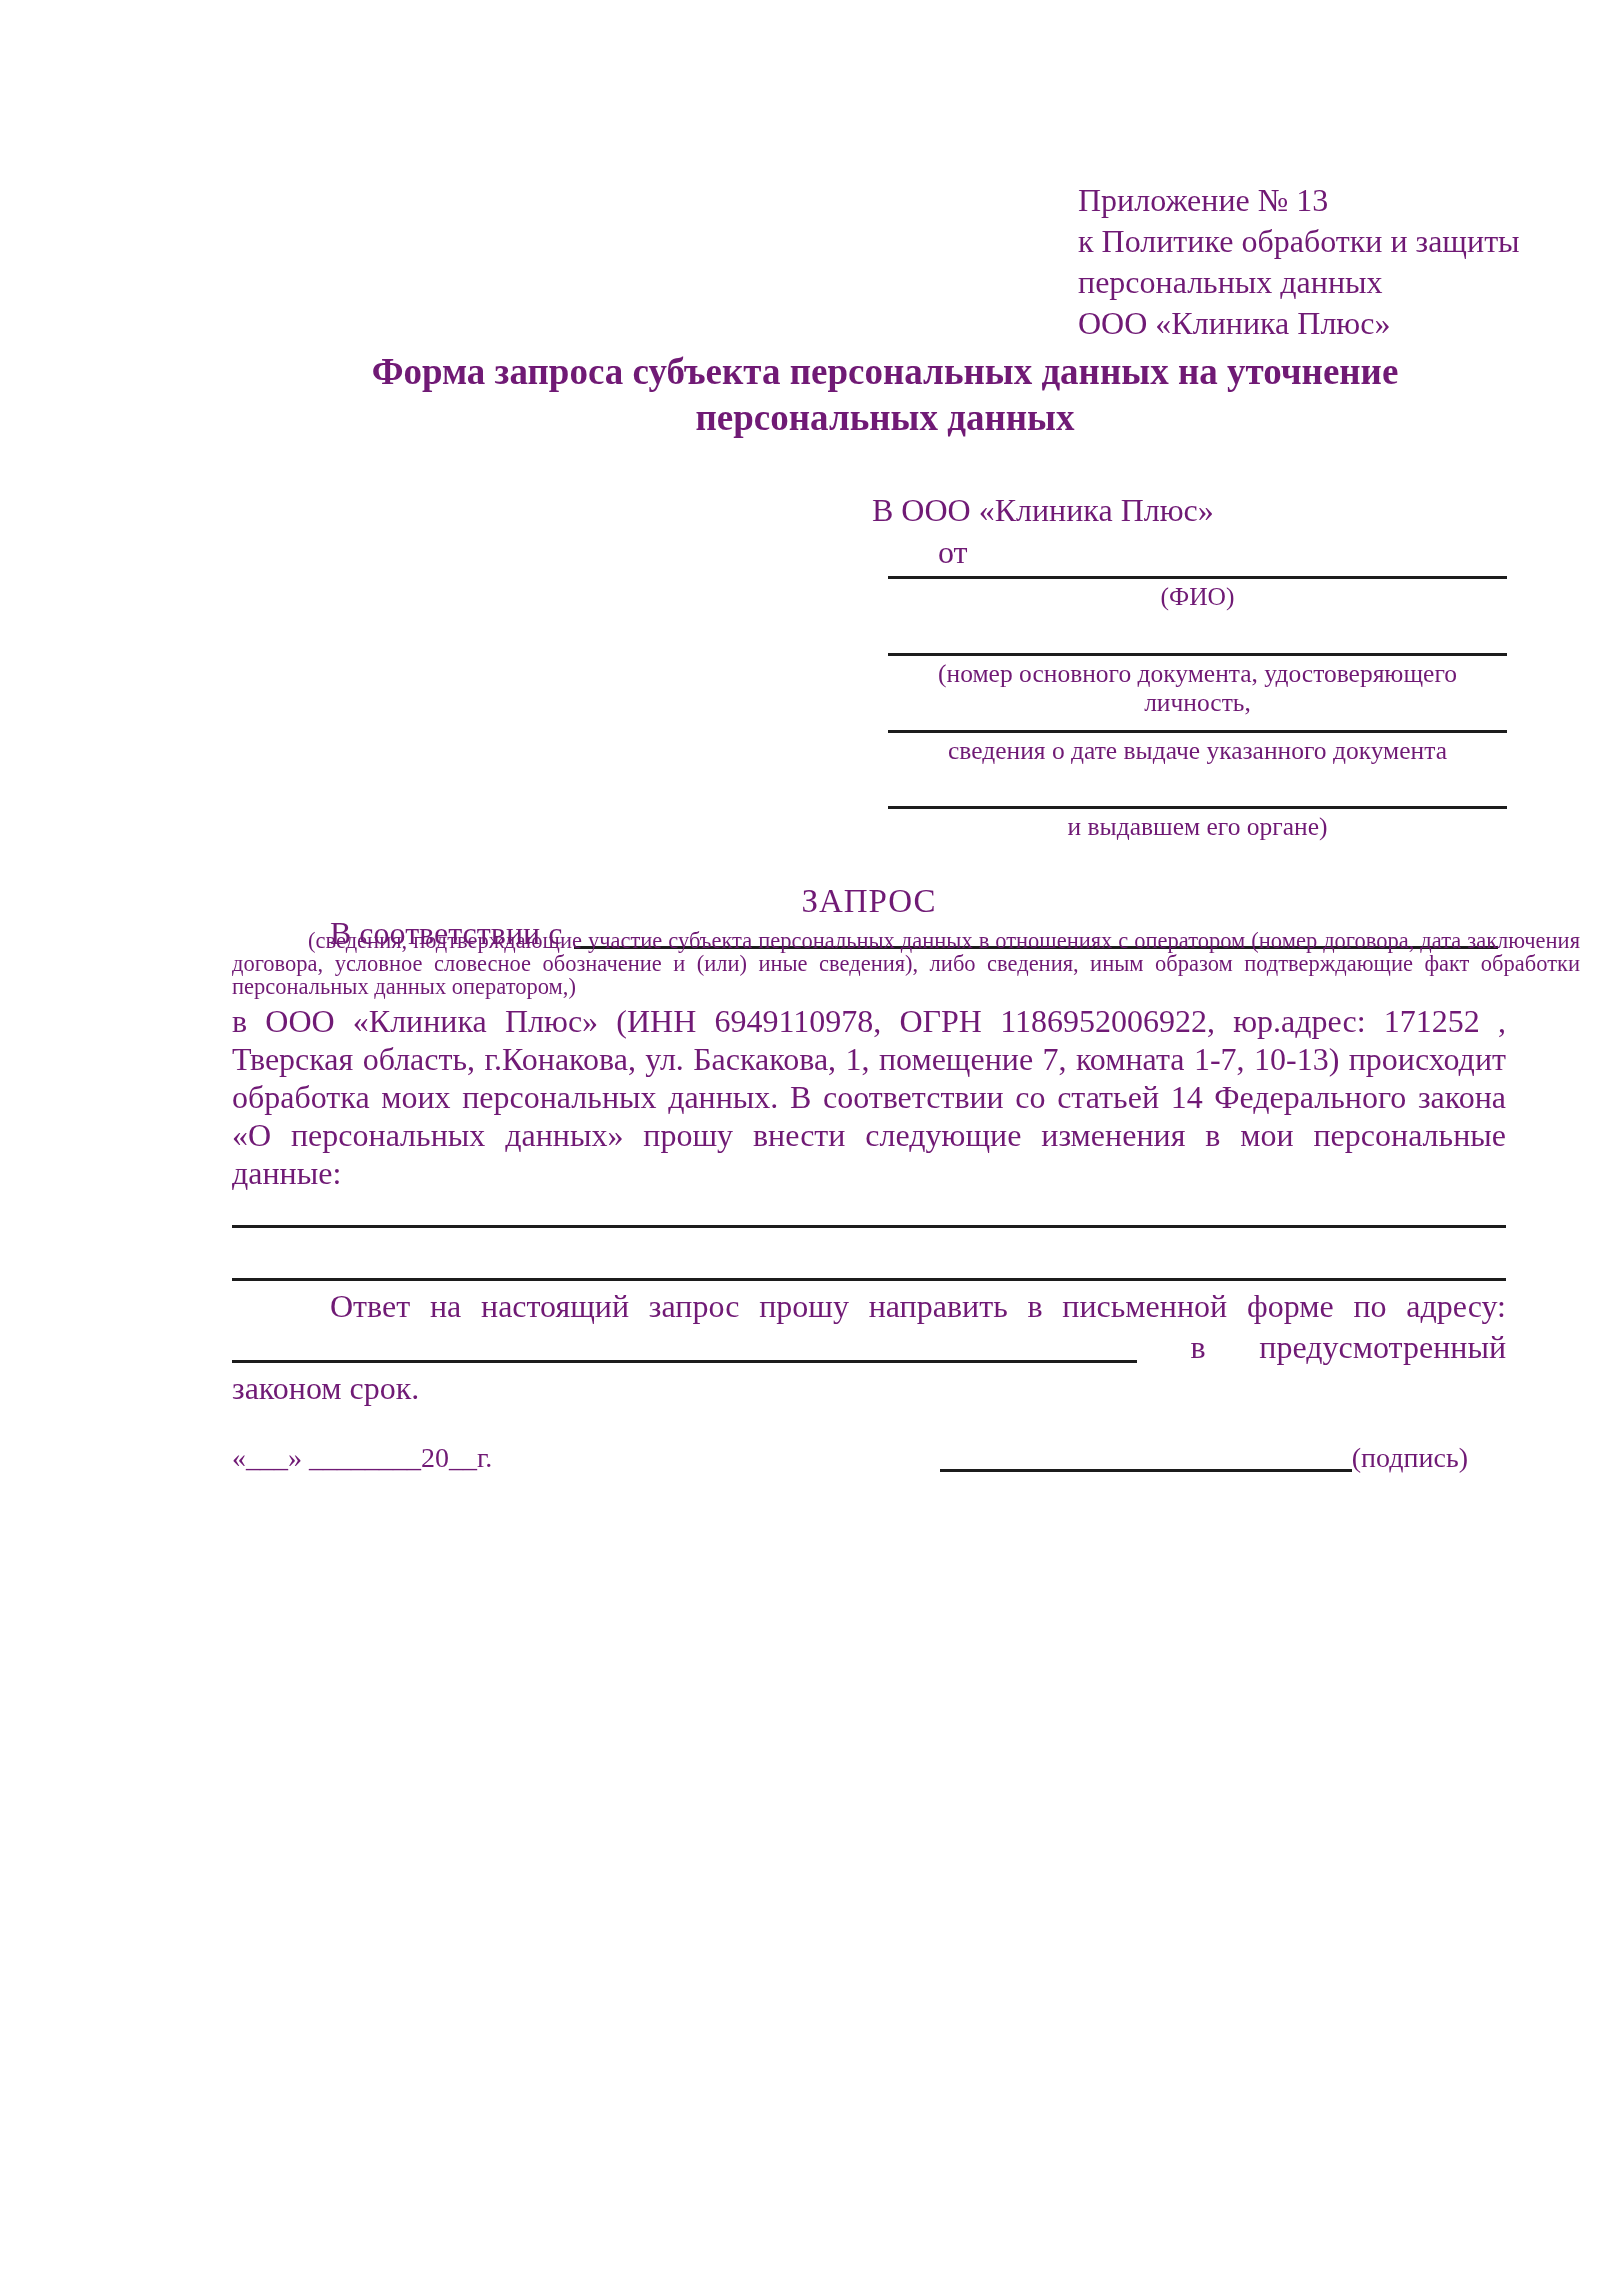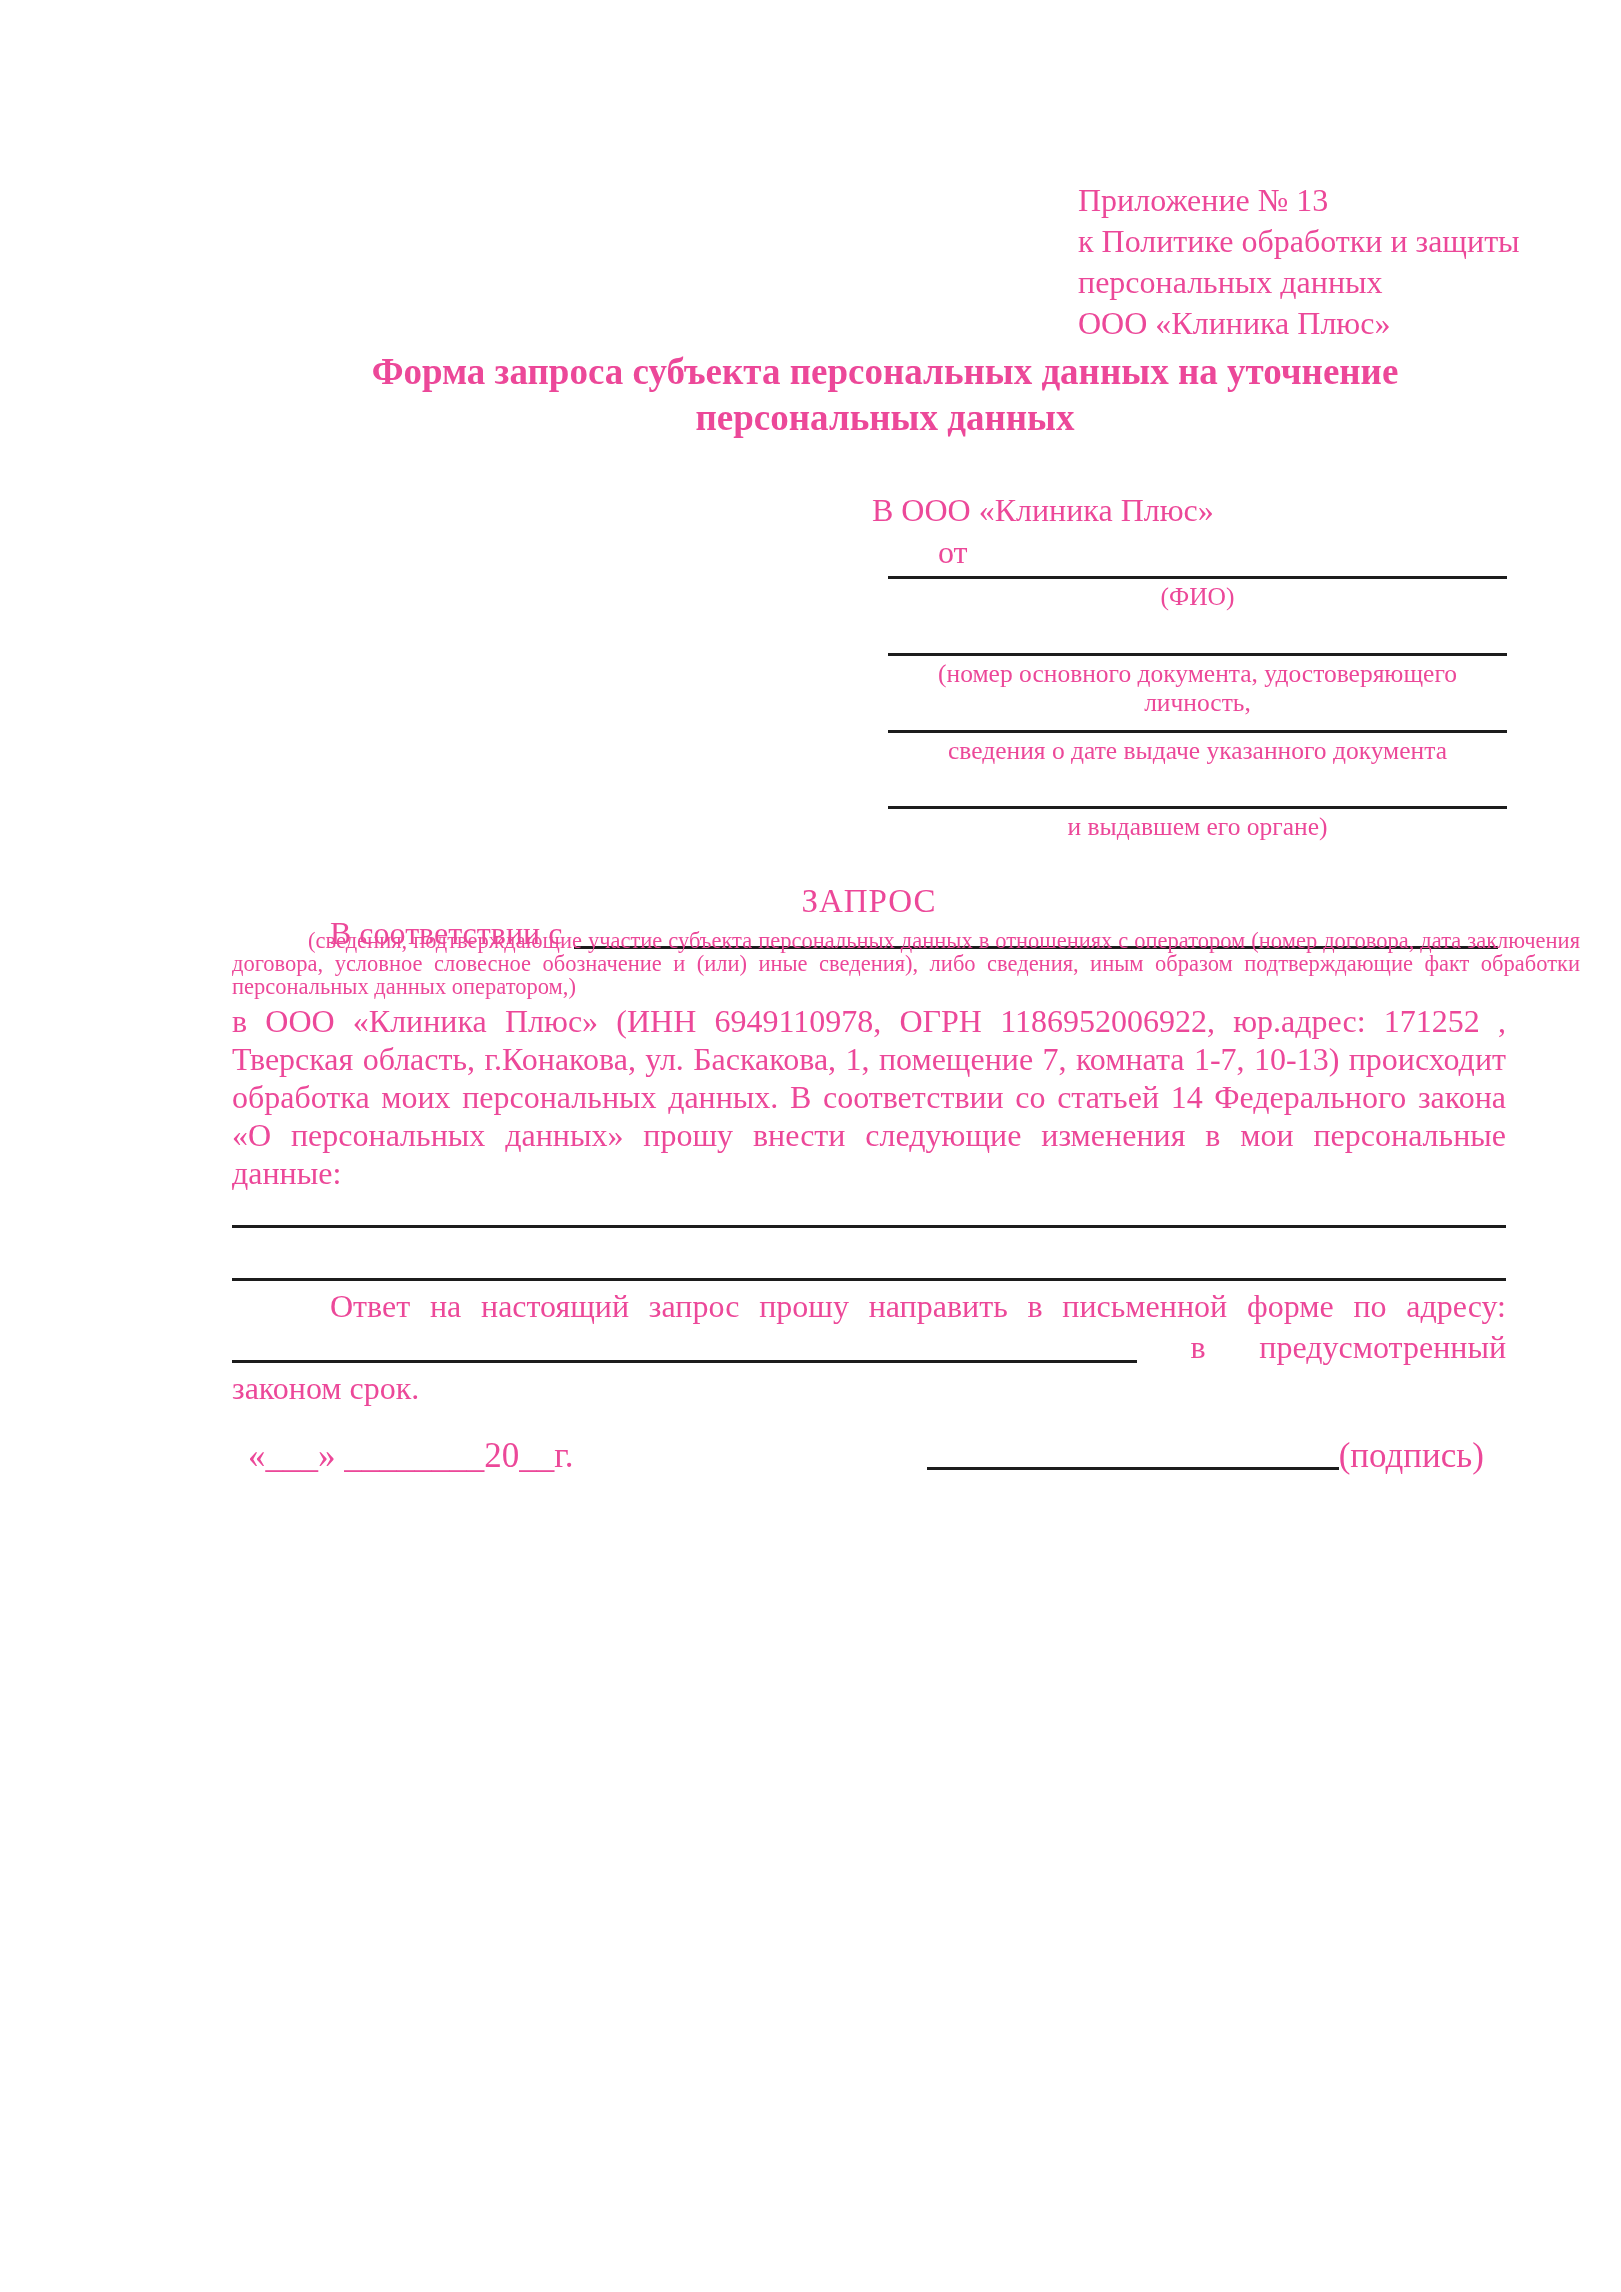--- a/index.html
+++ b/index.html
@@ -2,21 +2,21 @@
 <html lang="ru"><head>
 <meta charset="utf-8">
 <style>
   html, body { margin: 0; padding: 0; background: #e9e9e9; }
   .page {
     position: relative;
     width: 1621px;
     height: 2293px;
     margin: 0 auto;
     background: #ffffff;
-    color: #ec4899;
+    color: #701a75;
     font-family: "Liberation Serif", "DejaVu Serif", serif;
     overflow: hidden;
   }
   .abs { position: absolute; }
 
   
   .ref-block { left: 1078px; top: 180px; font-size: 32px; line-height: 41px; }
 
   
   .doc-title {
@@ -74,22 +74,22 @@
     left: 232px; top: 1326px; width: 1274px; height: 41px;
     display: flex; align-items: flex-end; justify-content: space-between;
     font-size: 32px; line-height: 39px;
   }
   .response-row2 .addr-rule { width: 905px; border-bottom: 3.9px solid #1c1c1c; margin-bottom: 3.9px; }
 
   .response-line3 { left: 232px; top: 1369px; font-size: 32px; line-height: 39px; }
 
   .sign-row {
     left: 232px; top: 1435px; width: 1236px; height: 43px;
-    display: flex; align-items: flex-start; justify-content: space-between;
-    font-size: 35px; line-height: 41px; margin-left: 16px;
+    display: flex; align-items: flex-end; justify-content: space-between;
+    font-size: 28px; line-height: 41px;
   }
   .sign-row .sig-group { display: flex; align-items: flex-end; }
   .sign-row .sig-rule  { width: 412px; border-bottom: 3.9px solid #1c1c1c; margin-bottom: 5.9px; }
   .sign-row .sig-cap   { white-space: nowrap; }
 </style>
 </head>
 <body>
 
 <div class="page">
 

